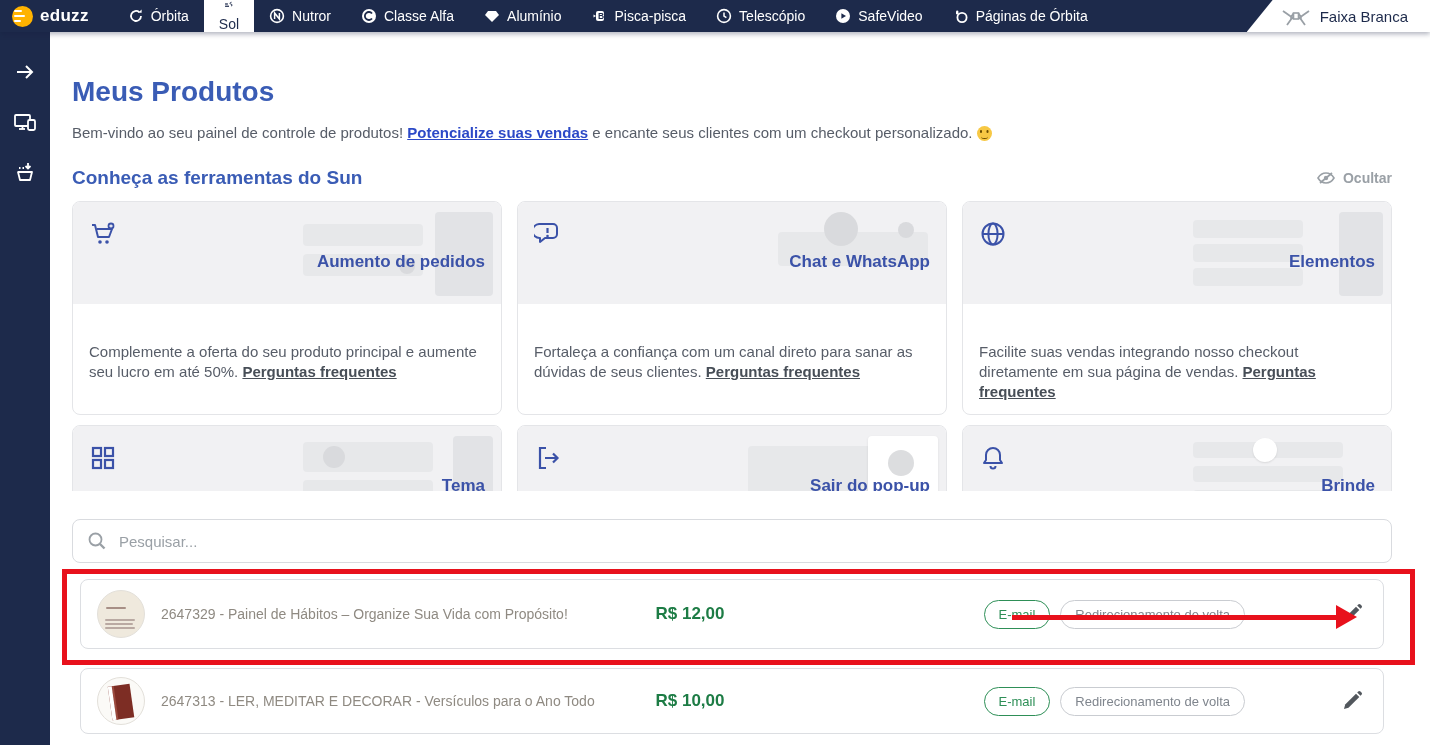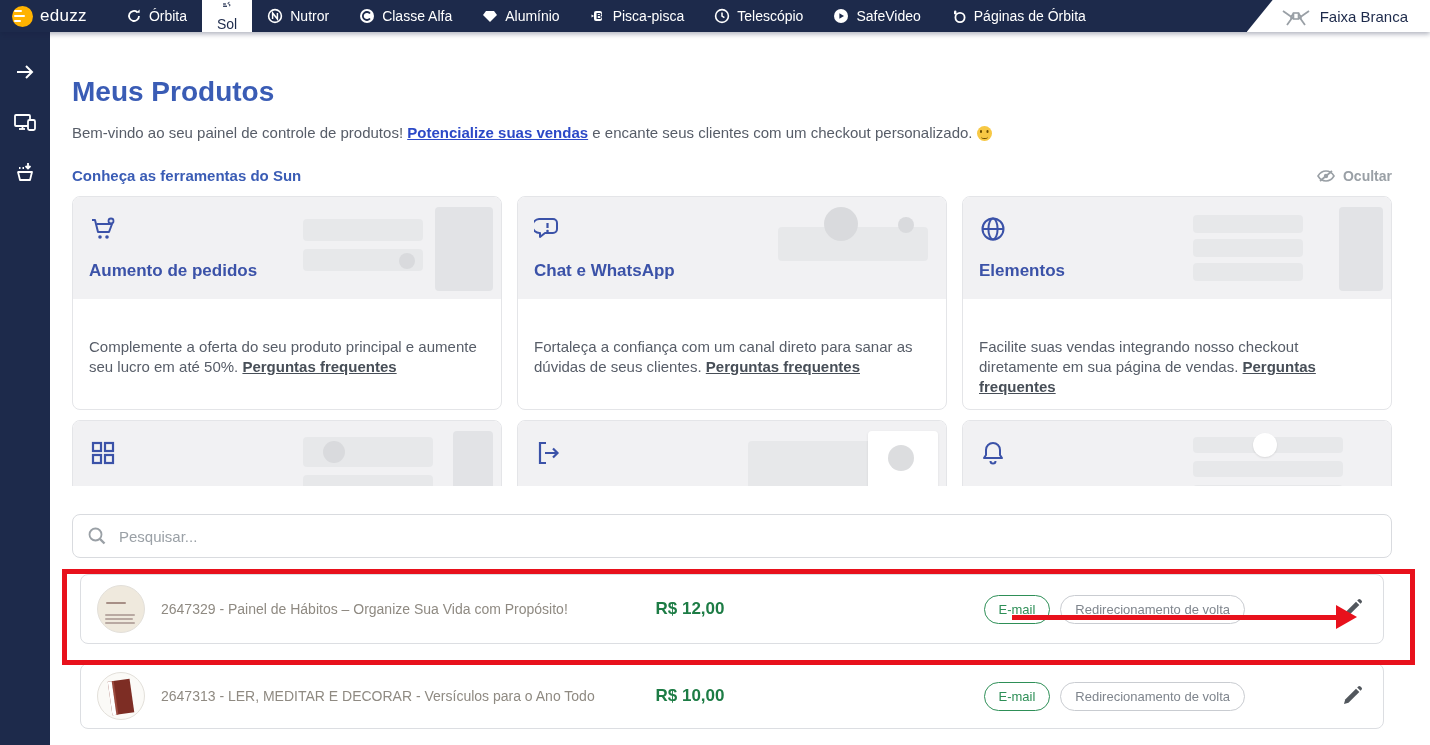--- a/index.html
+++ b/index.html
@@ -9,21 +9,21 @@
   
   .topbar { position:absolute; top:0; left:0; width:1430px; height:32px;
             background:#1d2a4b; display:flex; align-items:stretch; color:#fff;
             z-index:20; box-shadow:0 2px 5px rgba(20,30,60,.35); }
   .brand { display:flex; align-items:center; gap:7px; padding:0 24px 0 12px; }
   .brand-logo { width:21px; height:21px; border-radius:50%; background:#ffb300; position:relative; overflow:hidden; flex:none; }
   .brand-logo i { position:absolute; left:2px; height:2.5px; background:#fff; border-radius:2px; }
   .brand-logo i:nth-child(1){ top:4px; width:8px; }
   .brand-logo i:nth-child(2){ top:9px; width:11px; }
   .brand-logo i:nth-child(3){ top:14px; width:7px; }
-  .brand-name { font-size:17px; font-weight:normal; letter-spacing:.3px; }
+  .brand-name { font-size:17px; font-weight:bold; letter-spacing:.3px; }
   .nav-items { display:flex; align-items:stretch; }
   .nav-item { display:flex; align-items:center; gap:7px; padding:0 15px; font-size:14px;
               font-weight:500; cursor:pointer; white-space:nowrap; }
   .nav-item svg { display:block; }
   .nav-item.active { background:#fff; color:#1d2a4b;flex-direction:column; }
   .topbar-right { margin-left:auto; height:32px; background:#fff; color:#1d2a4b;
                   display:flex; align-items:center; gap:9px; padding:0 22px 0 34px;
                   clip-path:polygon(26px 0, 100% 0, 100% 100%, 0 100%);
                   font-size:15px; }
 
@@ -42,30 +42,30 @@
   .welcome a { color:#2c49c7; font-weight:bold; }
   .emoji-face { display:inline-block; width:15px; height:15px; border-radius:50%;
                 background:#f7c844; position:relative; vertical-align:-2px; }
   .emoji-face .emoji-char { font-size:0; }
   .emoji-face::before { content:""; position:absolute; left:3px; top:4px; width:2.5px; height:2.5px;
                         border-radius:50%; background:#6b4d00; box-shadow:6.5px 0 0 #6b4d00; }
   .emoji-face::after { content:""; position:absolute; left:4px; bottom:2.5px; width:7px; height:4px;
                        border-bottom:1.6px solid #6b4d00; border-radius:50%; }
 
   .tools-row { margin-top:26px; display:flex; align-items:center; justify-content:space-between; }
-  .tools-title { font-size:15px; font-weight:bold; color:#3a5cb5; }
+  .tools-title { font-size:19px; font-weight:bold; color:#3a5cb5; }
   .hide-btn { display:flex; align-items:center; gap:8px; color:#9aa0a6; font-size:14px;
               font-weight:bold; cursor:pointer; }
 
   .cards-clip { margin-top:12px; height:290px; overflow:hidden; }
   .cards-grid { display:grid; grid-template-columns:repeat(3, 1fr); gap:10px 15px; }
   .tool-card { border:1px solid #e4e5e8; border-radius:8px; overflow:hidden; background:#fff; }
   .card-head { height:102px; background:#f1f1f3; position:relative; padding:18px 16px 0; }
   .card-icon { color:#3b52a8; }
-  .card-title { margin-top:14px; font-size:17px; font-weight:bold; color:#3b52a8; position:relative; z-index:2; }
+  .card-title { font-size:17px; font-weight:bold; color:#3b52a8; position:relative; z-index:2;text-align:right; }
   .illus { position:absolute; top:10px; right:8px; width:190px; height:84px; pointer-events:none; }
   .illus .bar { position:absolute; background:#e7e8ea; border-radius:4px; }
   .illus .b1 { left:0; top:12px; width:120px; height:22px; }
   .illus .b2 { left:0; top:42px; width:120px; height:22px; }
   .illus .big { right:0; top:0; width:58px; height:84px; background:#e2e3e6; border-radius:4px; position:absolute; }
   .illus .dot { position:absolute; left:96px; top:46px; width:16px; height:16px; border-radius:50%; background:#d9dadd; }
   .card-body { padding:10px 16px 12px; font-size:15px; line-height:1.33; color:#575d68;margin-top:28px; }
   .card-body a { color:#474e57; font-weight:bold; }
 
   .search-box { margin-top:28px; height:44px; border:1px solid #d9dbdf; border-radius:8px;

